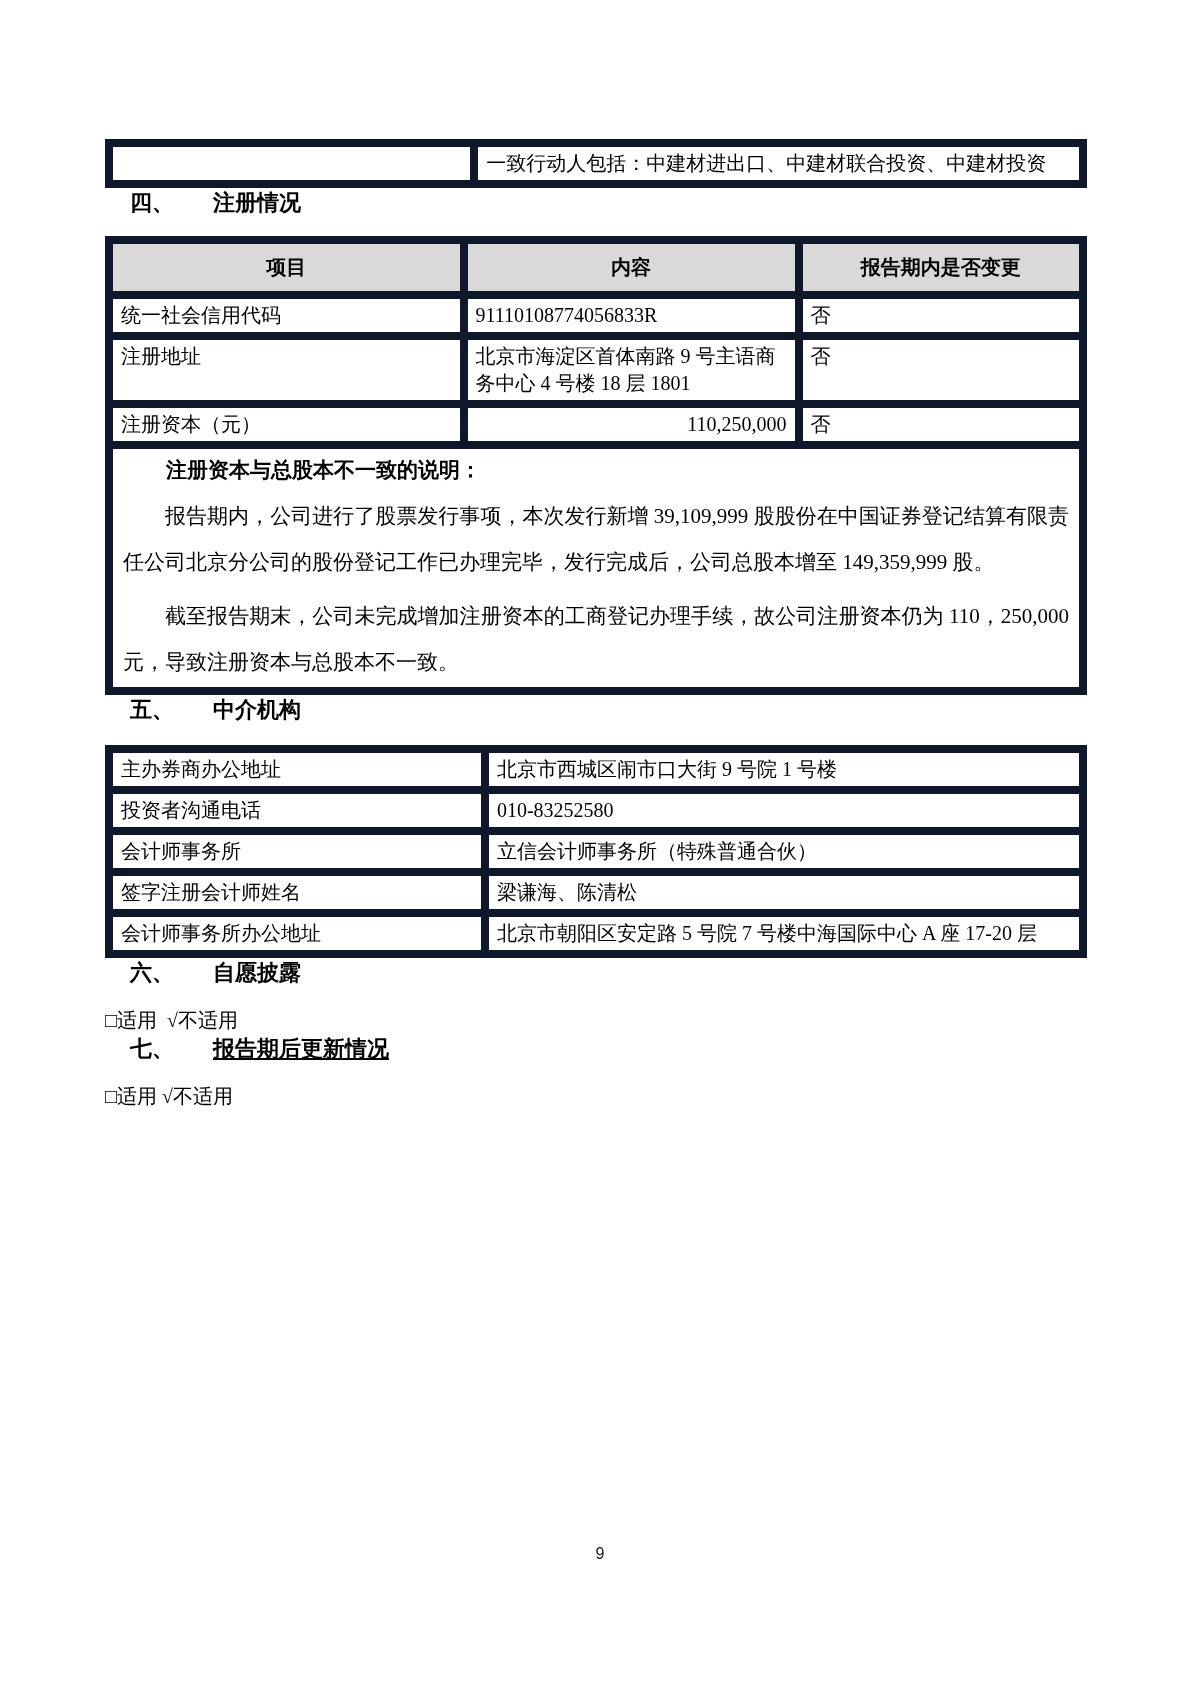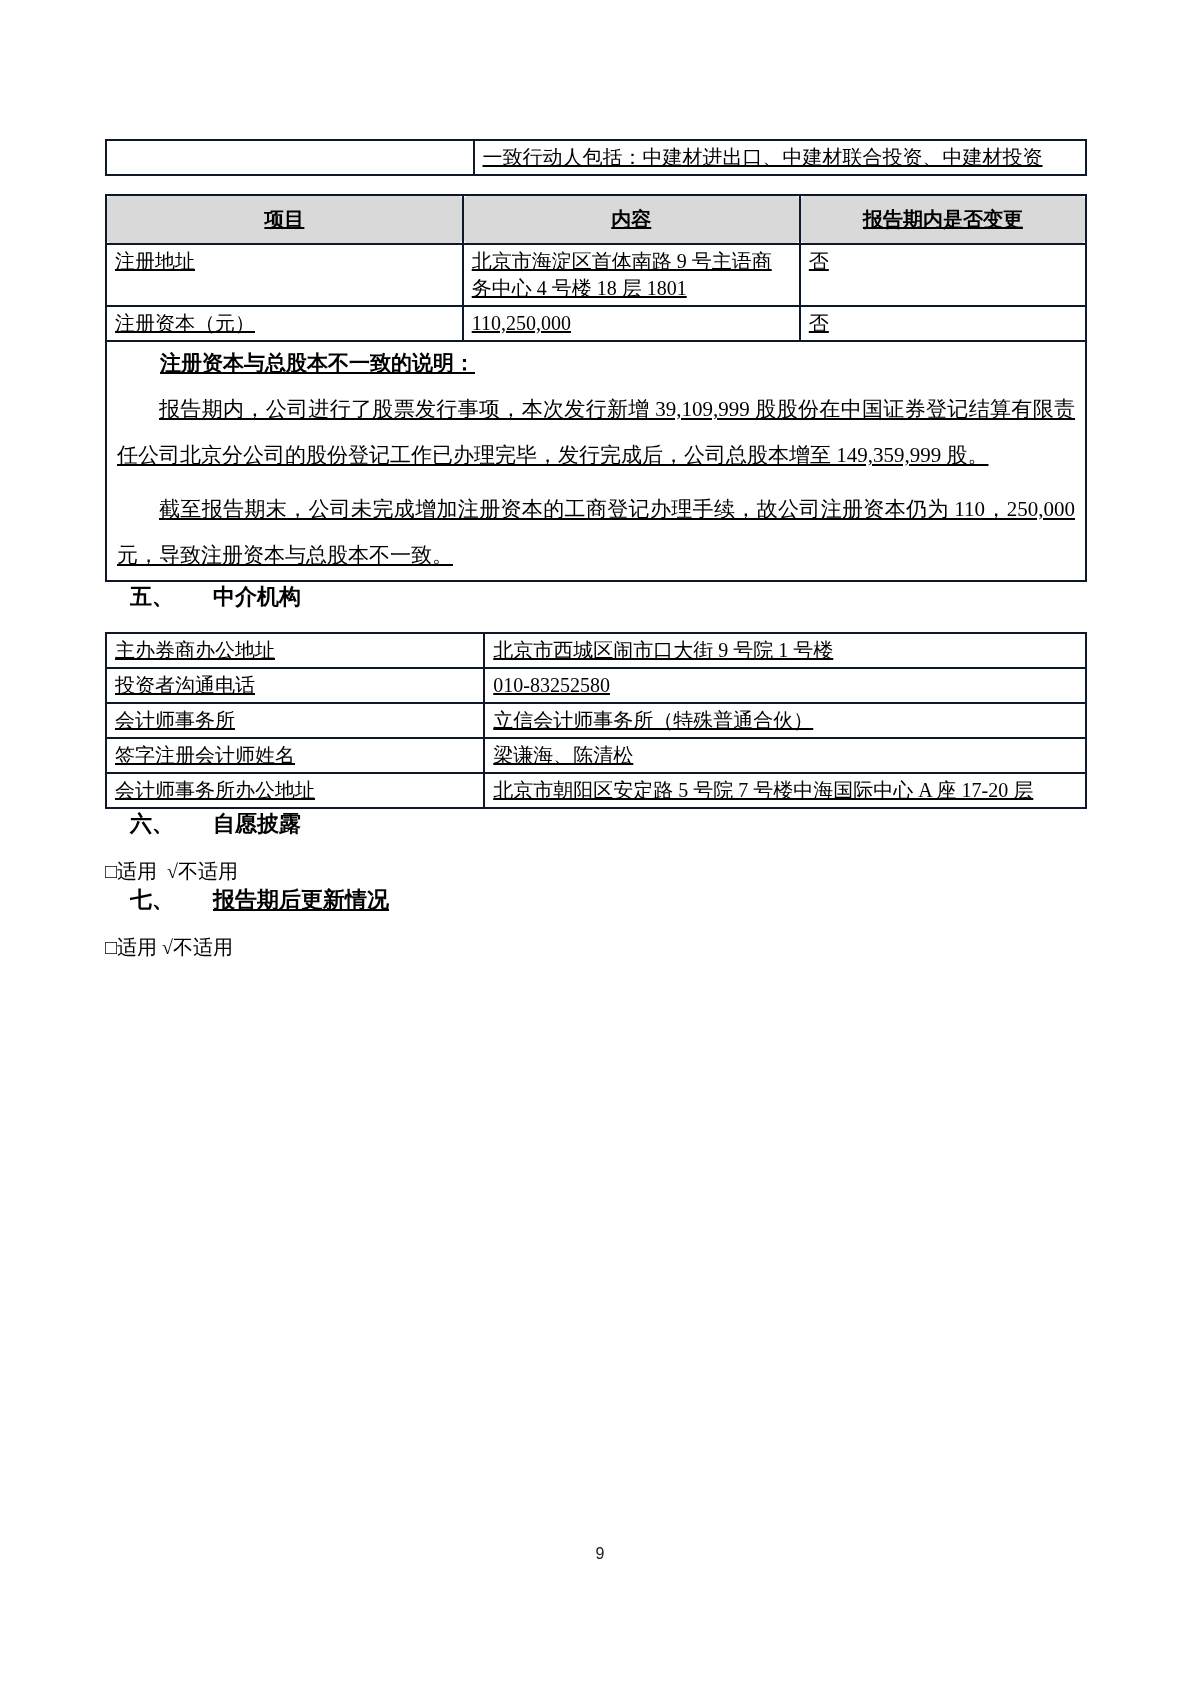--- a/index.html
+++ b/index.html
@@ -16,28 +16,27 @@
   .content{margin:0 113px 0 105px;}
 
   
   table.doc-table{
     border-collapse:collapse;
     width:100%;
     table-layout:fixed;
     font-size:20px;
   }
   table.doc-table td,table.doc-table th{
-    border:2px solid #0f172a;
+    border:8px solid #0f172a;
     padding:3px 8px;
     line-height:27px;
     vertical-align:top;
     text-align:left;
     font-weight:normal;
     word-break:break-all;
-    text-decoration:underline;
   }
 
   
   .cont-table{margin-top:139px;}
   .cont-table td{height:24px;}
 
   
   h2.sec{
     font-family:"Liberation Sans","DejaVu Sans",sans-serif;
     font-size:22px;
@@ -53,21 +52,21 @@
 
   
   .reg-table{margin-top:18px;}
   .reg-table thead th{
     background:#d9d9d9;
     text-align:center;
     font-weight:bold;
     padding:10px 8px;
     border-radius:7px;
   }
-  .reg-table td.num-right{}
+  .reg-table td.num-right{text-align:right;}
   .reg-table td.note-cell{padding:6px 10px 2px 10px;}
   .note-title{
     margin:0;
     padding-left:43px;
     font-weight:bold;
     font-family:"Liberation Sans","DejaVu Sans",sans-serif;
     font-size:21px;
     line-height:30px;
   }
   .note-para{
@@ -112,36 +111,44 @@
           <col style="width:62.5%">
         </colgroup>
       <tbody>
         <tr>
           <td></td>
           <td>一致行动人包括：中建材进出口、中建材联合投资、中建材投资</td>
         </tr>
       </tbody>
     </table>
 
+    <h2 class="sec sec-s4">
+      <span class="sec-num">四、</span><span>注册情况</span>
+    </h2>
 
     <table class="doc-table reg-table">
       <colgroup>
           <col style="width:36.4%">
           <col style="width:34.4%">
           <col style="width:29.2%">
         </colgroup>
       <thead>
         <tr>
           <th>项目</th>
           <th>内容</th>
           <th>报告期内是否变更</th>
         </tr>
       </thead>
       <tbody>
         <tr>
+          <td>统一社会信用代码</td>
+          <td>91110108774056833R</td>
+          <td>否</td>
+        </tr>
+        <tr>
           <td>注册地址</td>
           <td>北京市海淀区首体南路 9 号主语商务中心 4 号楼 18 层 1801</td>
           <td>否</td>
         </tr>
         <tr>
           <td>注册资本（元）</td>
           <td class="num-right">110,250,000</td>
           <td>否</td>
         </tr>
         <tr>

